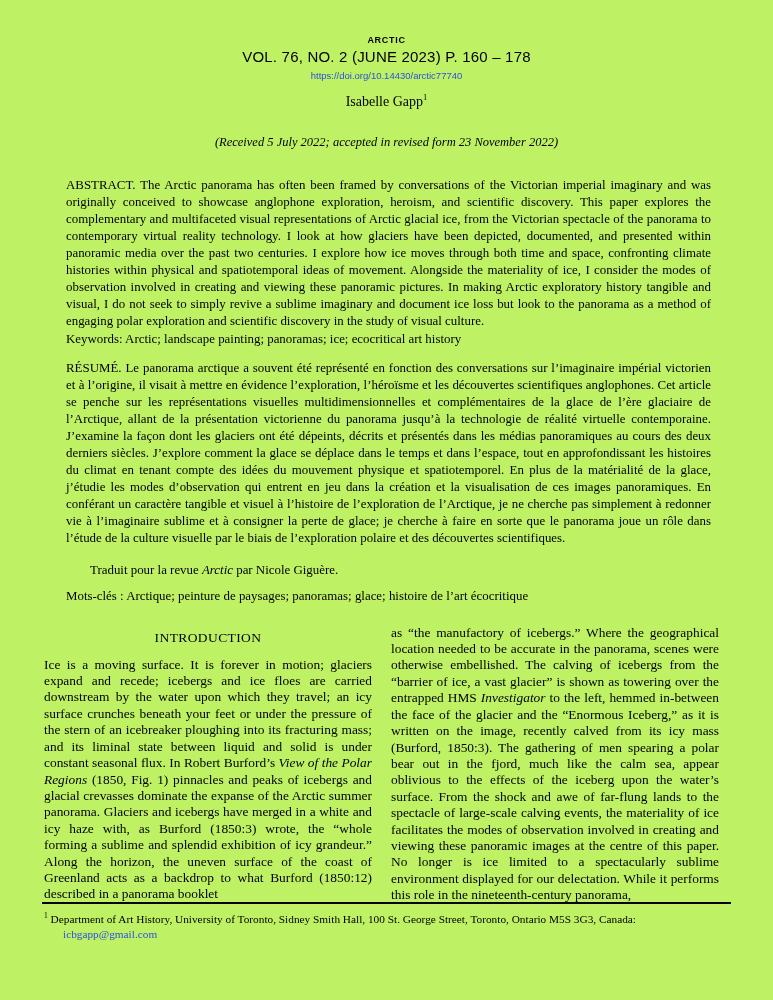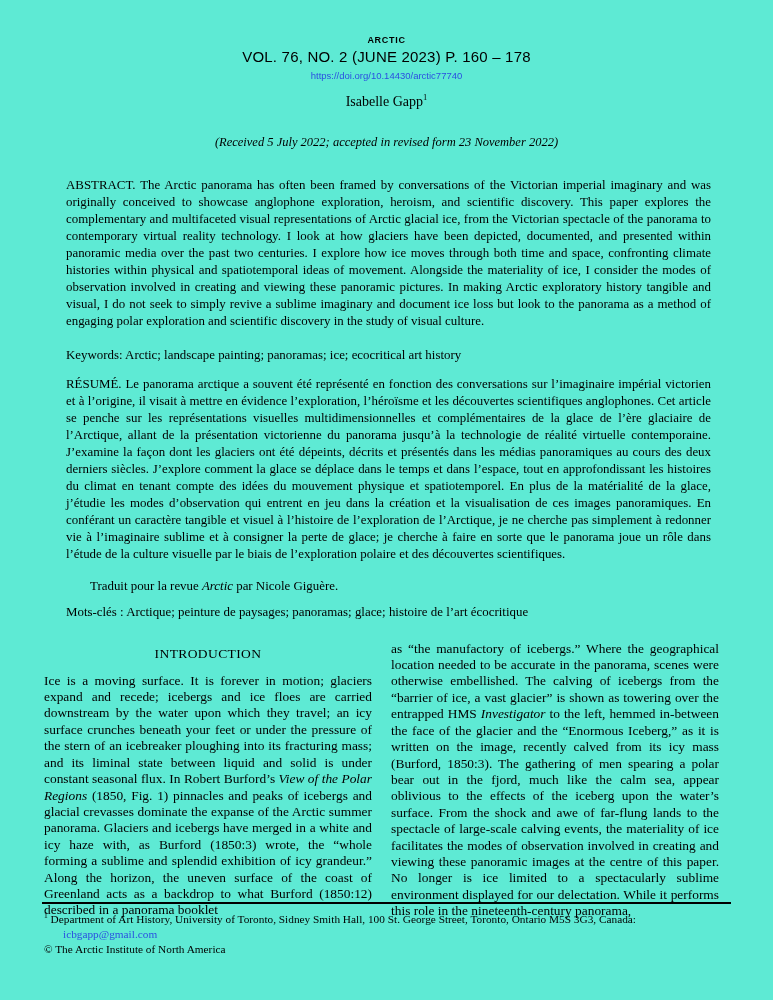--- a/index.html
+++ b/index.html
@@ -3,21 +3,21 @@
 <meta charset="utf-8">
 <style>
   :root { --link: #2b50e0; }
   * { margin: 0; padding: 0; box-sizing: border-box; }
   html, body { background: #ffffff; }
   .page {
     position: relative;
     width: 773px;
     height: 1000px;
     margin: 0 auto;
-    background: #5eead4;
+    background: #bef264;
     color: #000000;
     font-family: "Liberation Serif", serif;
     overflow: hidden;
   }
   .journal-header {
     text-align: center;
     padding-top: 35px;
     font-family: "Liberation Sans", sans-serif;
   }
   .j-name { font-size: 9px; font-weight: bold; letter-spacing: 0.7px; }
@@ -34,21 +34,21 @@
   .author sup { font-size: 8.5px; }
   .received { text-align: center; font-style: italic; font-size: 12.5px; margin-top: 25px; }
   .block {
     margin-left: 66px;
     margin-right: 62px;
     font-size: 12.9px;
     line-height: 17px;
     text-align: justify;
   }
   .abstract-par { margin-top: 27px; }
-  .keywords-line { margin-top: 17px; text-align: left; }
+  .keywords-line { margin-top: 1px; text-align: left; }
   .resume-par { margin-top: 12px; }
   .mots-line { margin-top: 9px; text-align: left; }
   .translation-note { margin-top: 15px; text-indent: 24px; text-align: left; }
   .columns {
     display: flex;
     gap: 19px;
     margin: 20px 54px 0 44px;
   }
   .col { flex: 1 1 0; min-width: 0; }
   .section-heading {
@@ -114,16 +114,15 @@
     </div>
   </div>
 
   <div class="footer-area">
     <div class="footnote-rule"></div>
     <div class="footnote">
       <sup>1</sup>
       <span>Department of Art History, University of Toronto, Sidney Smith Hall, 100 St. George Street, Toronto, Ontario M5S 3G3, Canada:</span><br>
       <a class="footnote-email">icbgapp@gmail.com</a>
     </div>
-    <div class="copyright">© The Arctic Institute of North America</div>
   </div>
 
 </div>
 
 </body></html>

